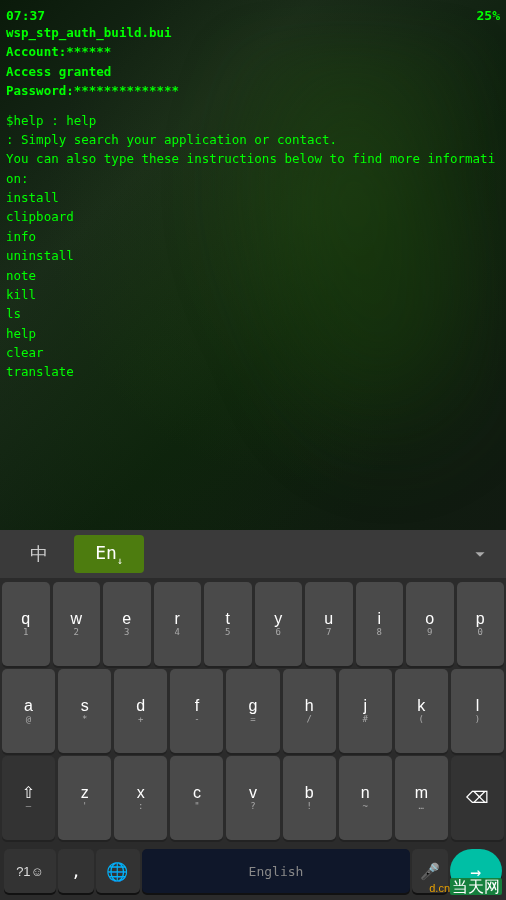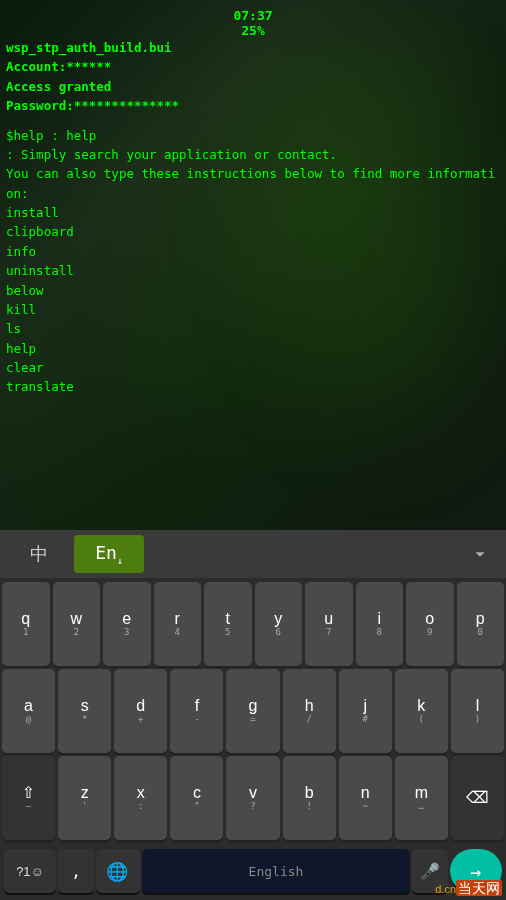--- a/index.html
+++ b/index.html
@@ -43,21 +43,20 @@
       filter: blur(20px);
       pointer-events: none;
     }
 
     .status-bar {
       display: flex;
       justify-content: space-between;
       align-items: center;
       position: relative;
       z-index: 10;
-      flex-direction: column;
     }
 
     .status-bar span {
       color: #00ff00;
       font-size: 13px;
       font-weight: bold;
       font-family: monospace;
     }
 
     .terminal-content {
@@ -280,21 +279,21 @@
       <div class="line bold">Access granted</div>
       <div class="line bold">Password:**************</div>
       <div class="line empty"></div>
       <div class="line">$help : help</div>
       <div class="line">: Simply search your application or contact.</div>
       <div class="line">You can also type these instructions below to find more information:</div>
       <div class="line">install</div>
       <div class="line">clipboard</div>
       <div class="line">info</div>
       <div class="line">uninstall</div>
-      <div class="line">below</div>
+      <div class="line">note</div>
       <div class="line">kill</div>
       <div class="line">ls</div>
       <div class="line">help</div>
       <div class="line">clear</div>
       <div class="line">translate</div>
     </div>
 </div>
 
 <div id="keyboard">
   <div class="mode-bar">
@@ -448,14 +447,14 @@
     <div class="bottom-key mic">
       <span style="font-size:16px">🎤</span>
     </div>
     <div class="bottom-key enter">
       <span>→</span>
     </div>
   </div>
 </div>
 
 <div class="watermark">
-  <span style="color:#e8a000">d.cn</span><span style="background:#c2410c;color:#fff;padding:0 2px;border-radius:2px;font-size:14px">当天网</span>
+  <span style="color:#e8a000">d.cn</span><span style="background:#15803d;color:#fff;padding:0 2px;border-radius:2px;font-size:16px">当天网</span>
 </div>
 
 </body></html>

